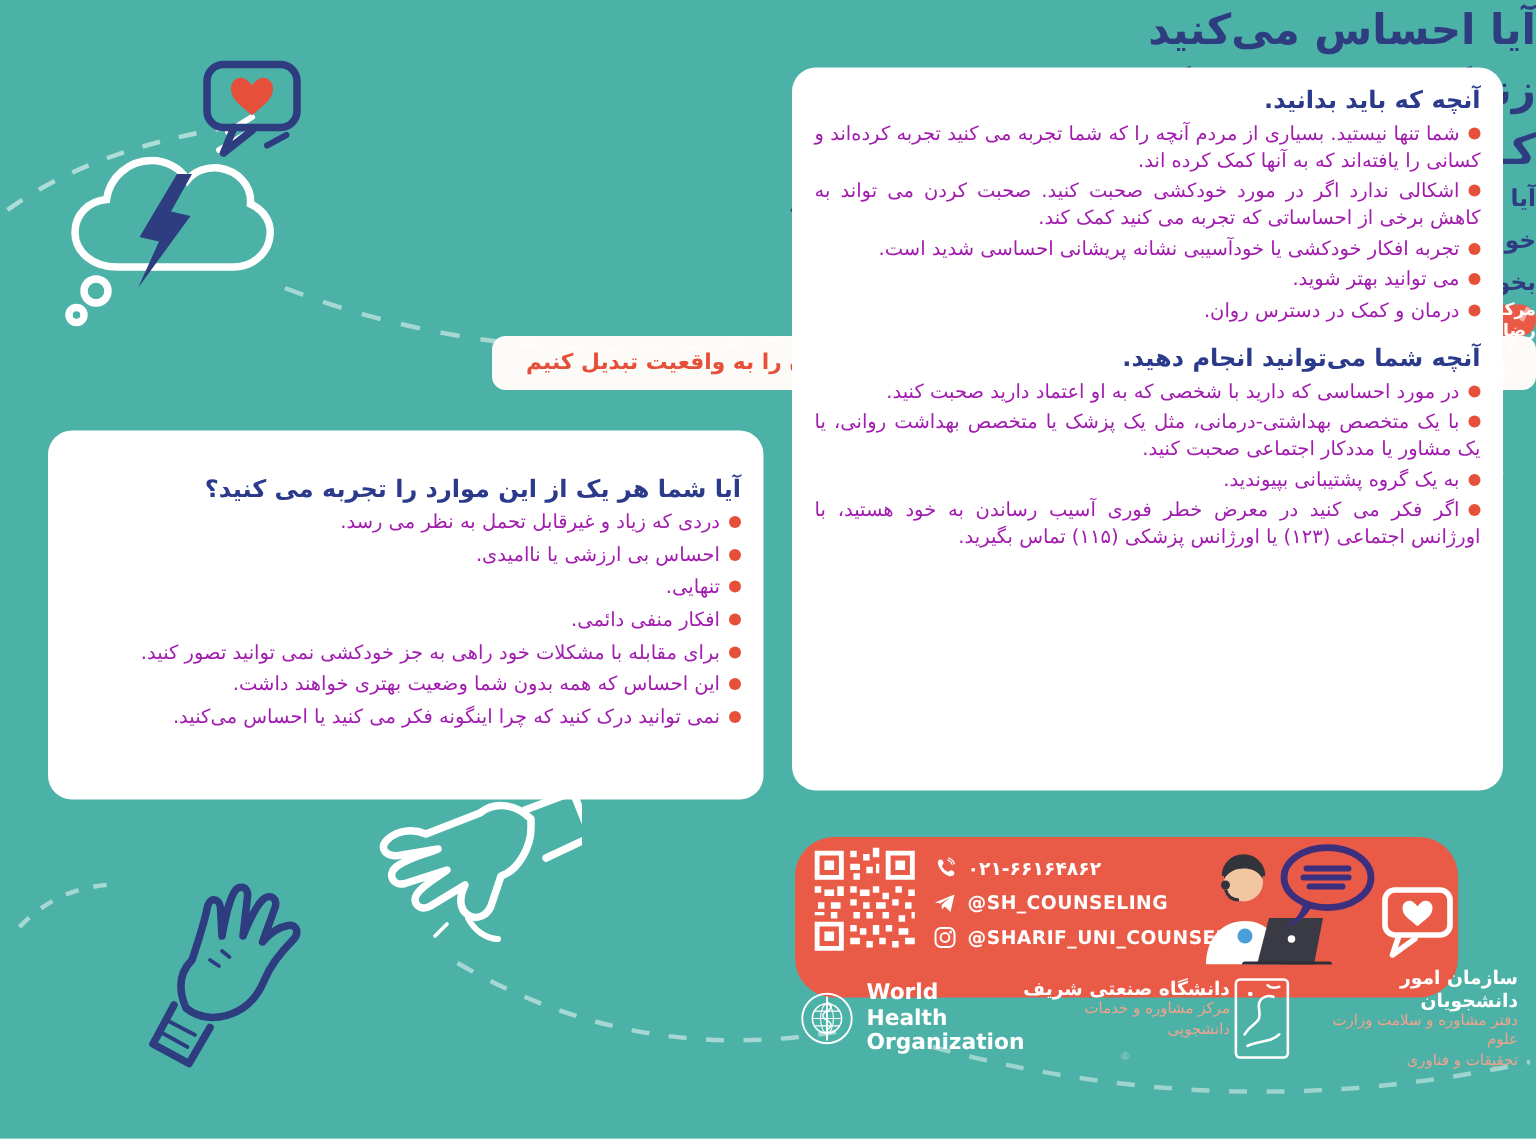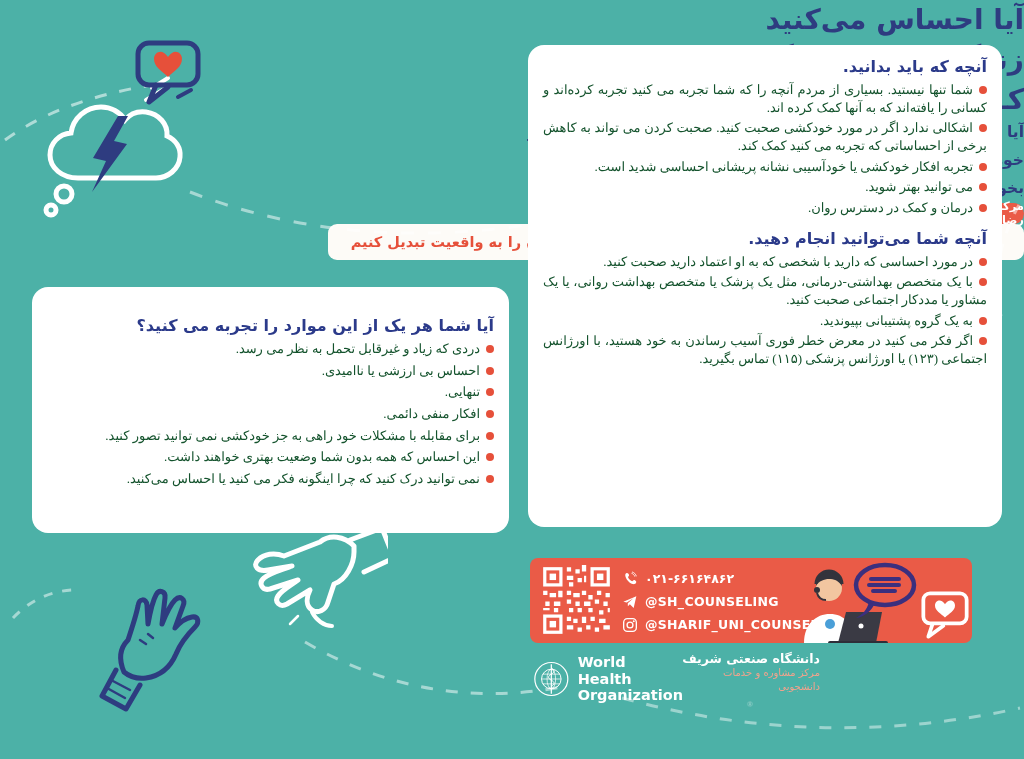--- a/index.html
+++ b/index.html
@@ -22,33 +22,33 @@
     left: 8px; top: 212px; width: 505px;
     color:#2e3c80; font-weight:bold; font-size:15.5px; line-height:1.8;
     text-align:right; direction:rtl;
   }
 
   
   #symptoms-box { left:32px; top:287px; width:477px; height:246px; padding:29px 15px; overflow:hidden; }
   #info-box { left:528px; top:45px; width:474px; height:482px; padding:12px 15px; overflow:hidden; }
 
   .box-heading { color:#2b3a8a; font-weight:bold; font-size:16px; margin-bottom:5px; }
-  .li { font-size:13px; line-height:1.36; color:#14532d; margin:3px 0; text-align:justify;font-family:Liberation Serif, serif; }
+  .li { font-size:13px; line-height:1.36; color:#a21caf; margin:3px 0; text-align:justify; }
   #symptoms-box .li { font-size:13px; margin:4px 0; }
   .dot { display:inline-block; width:8px; height:8px; border-radius:50%; background:#e6503a; margin-inline-end:6px; }
   .sec2 { margin-top:12px; }
 
   
   #address-pill {
     left:530px; top:534px; width:470px; height:21px; border-radius:11px;
     background:#ea5b47; color:#fff; font-size:11.5px; font-weight:bold;
     display:flex; align-items:center; justify-content:center;
   }
   #contact-box {
-    left:530px; top:558px; width:442px; height:85px; border-radius:8px;
+    left:530px; top:558px; width:442px; height:107px; border-radius:26px;
     background:#ea5b47; direction:ltr;
   }
   .contact-rows { position:absolute; left:92px; top:9px; direction:ltr; }
   .c-row { display:flex; align-items:center; gap:7px; color:#fff; height:23px; }
   .c-row .txt { font-size:12.5px; font-weight:bold; letter-spacing:.3px; }
 
   
   .logo-text-en { color:#fff; font-weight:bold; font-size:14.5px; line-height:1.15; direction:ltr; text-align:left; }
   .logo-title-fa { color:#fff; font-weight:bold; font-size:12.5px; }
   .logo-sub-fa { color:#f2a38d; font-size:10px; line-height:1.35; }
@@ -249,20 +249,32 @@
       <div class="logo-title-fa">دانشگاه صنعتی شریف</div>
       <div class="logo-sub-fa">مرکز مشاوره و خدمات دانشجویی</div>
     </div>
     <svg width="52" height="52" viewBox="0 0 54 54">
       <circle cx="27" cy="27" r="24" fill="none" stroke="#fff" stroke-width="1.6" stroke-dasharray="4 2.5"></circle>
       <circle cx="27" cy="27" r="19" fill="none" stroke="#fff" stroke-width="1.4"></circle>
       <path d="M27,14 C22,20 20,26 22,33 M27,14 C32,20 34,26 32,33 M27,16 V36 M20,36 h14" fill="none" stroke="#fff" stroke-width="1.6" stroke-linecap="round"></path>
     </svg>
   </div>
 
+  <div class="abs" style="left:822px;top:648px;width:190px;height:62px;display:flex;align-items:center;gap:9px;direction:rtl;">
+    <div style="text-align:right;">
+      <div class="logo-title-fa">سازمان امور دانشجویان</div>
+      <div class="logo-sub-fa">دفتر مشاوره و سلامت وزارت علوم</div>
+      <div class="logo-sub-fa">تحقیقات و فناوری</div>
+    </div>
+    <svg width="40" height="58" viewBox="0 0 40 58">
+      <rect x="2" y="2" width="36" height="54" rx="3" fill="none" stroke="#fff" stroke-width="1.8"></rect>
+      <path d="M8,40 C14,30 20,34 18,22 C17,16 22,12 28,14 M10,48 C18,44 26,46 32,40 M24,6 c2,2 5,2 8,1" fill="none" stroke="#fff" stroke-width="1.8" stroke-linecap="round"></path>
+      <circle cx="12" cy="12" r="1.6" fill="#fff"></circle>
+    </svg>
+  </div>
 
   <div id="banner">
     <span class="b">شعار روز جهانی سلامت روان؛</span>
     <span>خدمات سلامت روان برای همه:</span>
     <span class="b">بیایید آن را به واقعیت تبدیل کنیم</span>
   </div>
 
 </div>
 
 </body></html>

